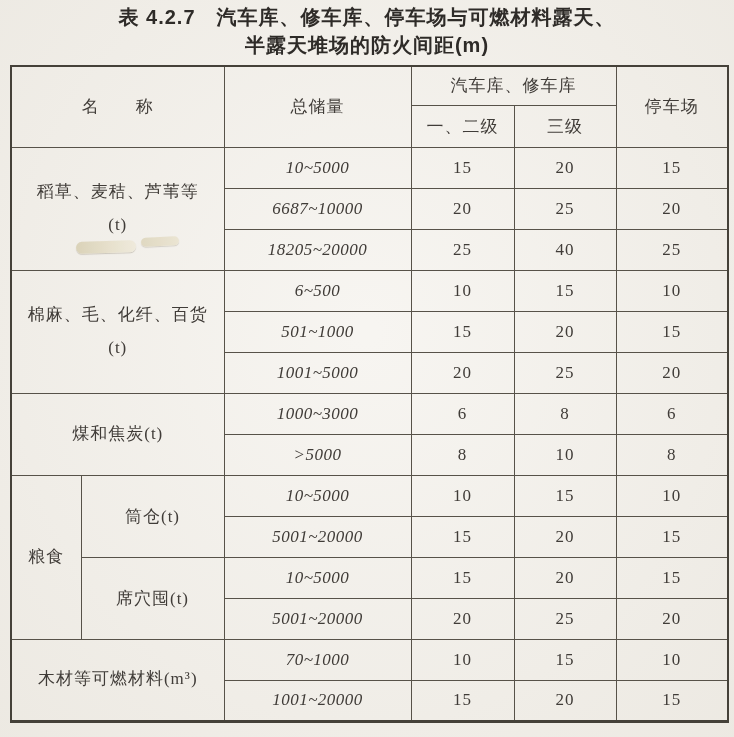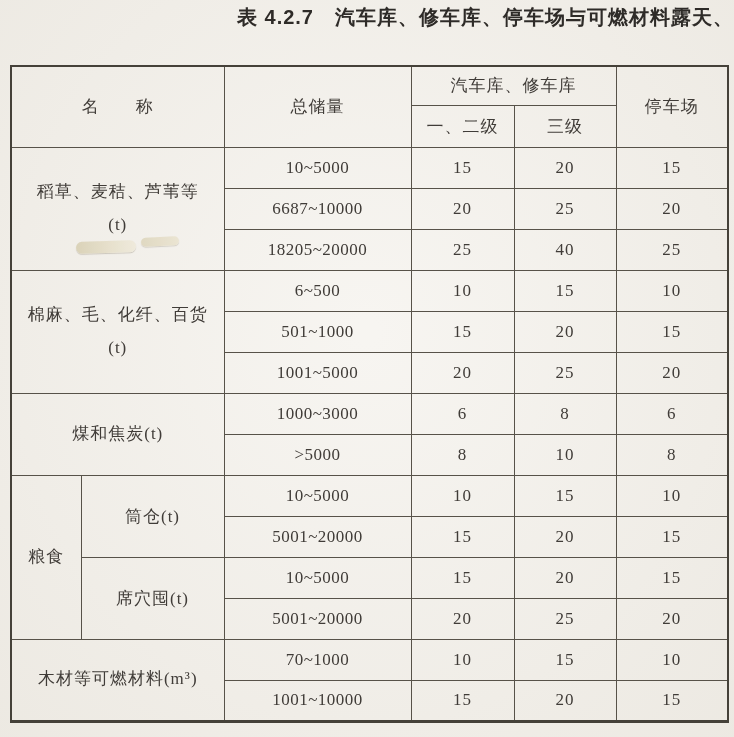--- a/index.html
+++ b/index.html
@@ -20,21 +20,21 @@
     position: absolute;
     inset: 0;
     background: radial-gradient(ellipse at 50% 45%, rgba(255,255,255,0.35) 0%, rgba(190,184,170,0.12) 100%);
     pointer-events: none;
   }
   .caption {
     position: absolute;
     top: 3px;
     left: 0;
     width: 100%;
-    text-align: right;
+    text-align: center;
     font-family: "Liberation Sans", sans-serif;
     font-weight: 700;
     font-size: 20px;
     color: #2e2b28;
     letter-spacing: 1px;
     line-height: 28px;
   }
   table.fire-table {
     position: absolute;
     left: 10px;
@@ -67,20 +67,21 @@
     white-space: pre-line;
     line-height: 1.9;
   }
   td.sub-cell {
     font-size: 18px;
     letter-spacing: 1px;
   }
   td.qty-cell {
     font-size: 17px;
     letter-spacing: 0.5px;
+    font-style: italic;
   }
   td.val-cell {
     font-size: 17px;
     letter-spacing: 1px;
   }
   
   .smudge {
     position: absolute;
     border-radius: 6px;
     pointer-events: none;
@@ -100,20 +101,21 @@
     opacity: 0.85;
   }
 </style>
 </head>
 <body>
 
 <div class="paper-tint"></div>
 
 <div class="caption">
   <div>表 4.2.7　汽车库、修车库、停车场与可燃材料露天、</div>
+  <div>半露天堆场的防火间距(m)</div>
 </div>
 
 <table class="fire-table">
   <colgroup>
     <col style="width:70px">
       <col style="width:143px">
       <col style="width:187px">
     <col style="width:103px">
       <col style="width:102px">
       <col style="width:112px">
@@ -216,21 +218,21 @@
     </tr>
 
     <tr class="drow">
       <td class="name-cell" colspan="2" rowspan="2">木材等可燃材料(m³)</td>
       <td class="qty-cell">70~1000</td>
       <td class="val-cell">10</td>
       <td class="val-cell">15</td>
       <td class="val-cell">10</td>
     </tr>
     <tr class="drow">
-      <td class="qty-cell">1001~10000</td>
+      <td class="qty-cell">1001~20000</td>
       <td class="val-cell">15</td>
       <td class="val-cell">20</td>
       <td class="val-cell">15</td>
     </tr>
   </tbody>
 </table>
 
 <div class="smudge s1"></div>
 <div class="smudge s2"></div>
 

